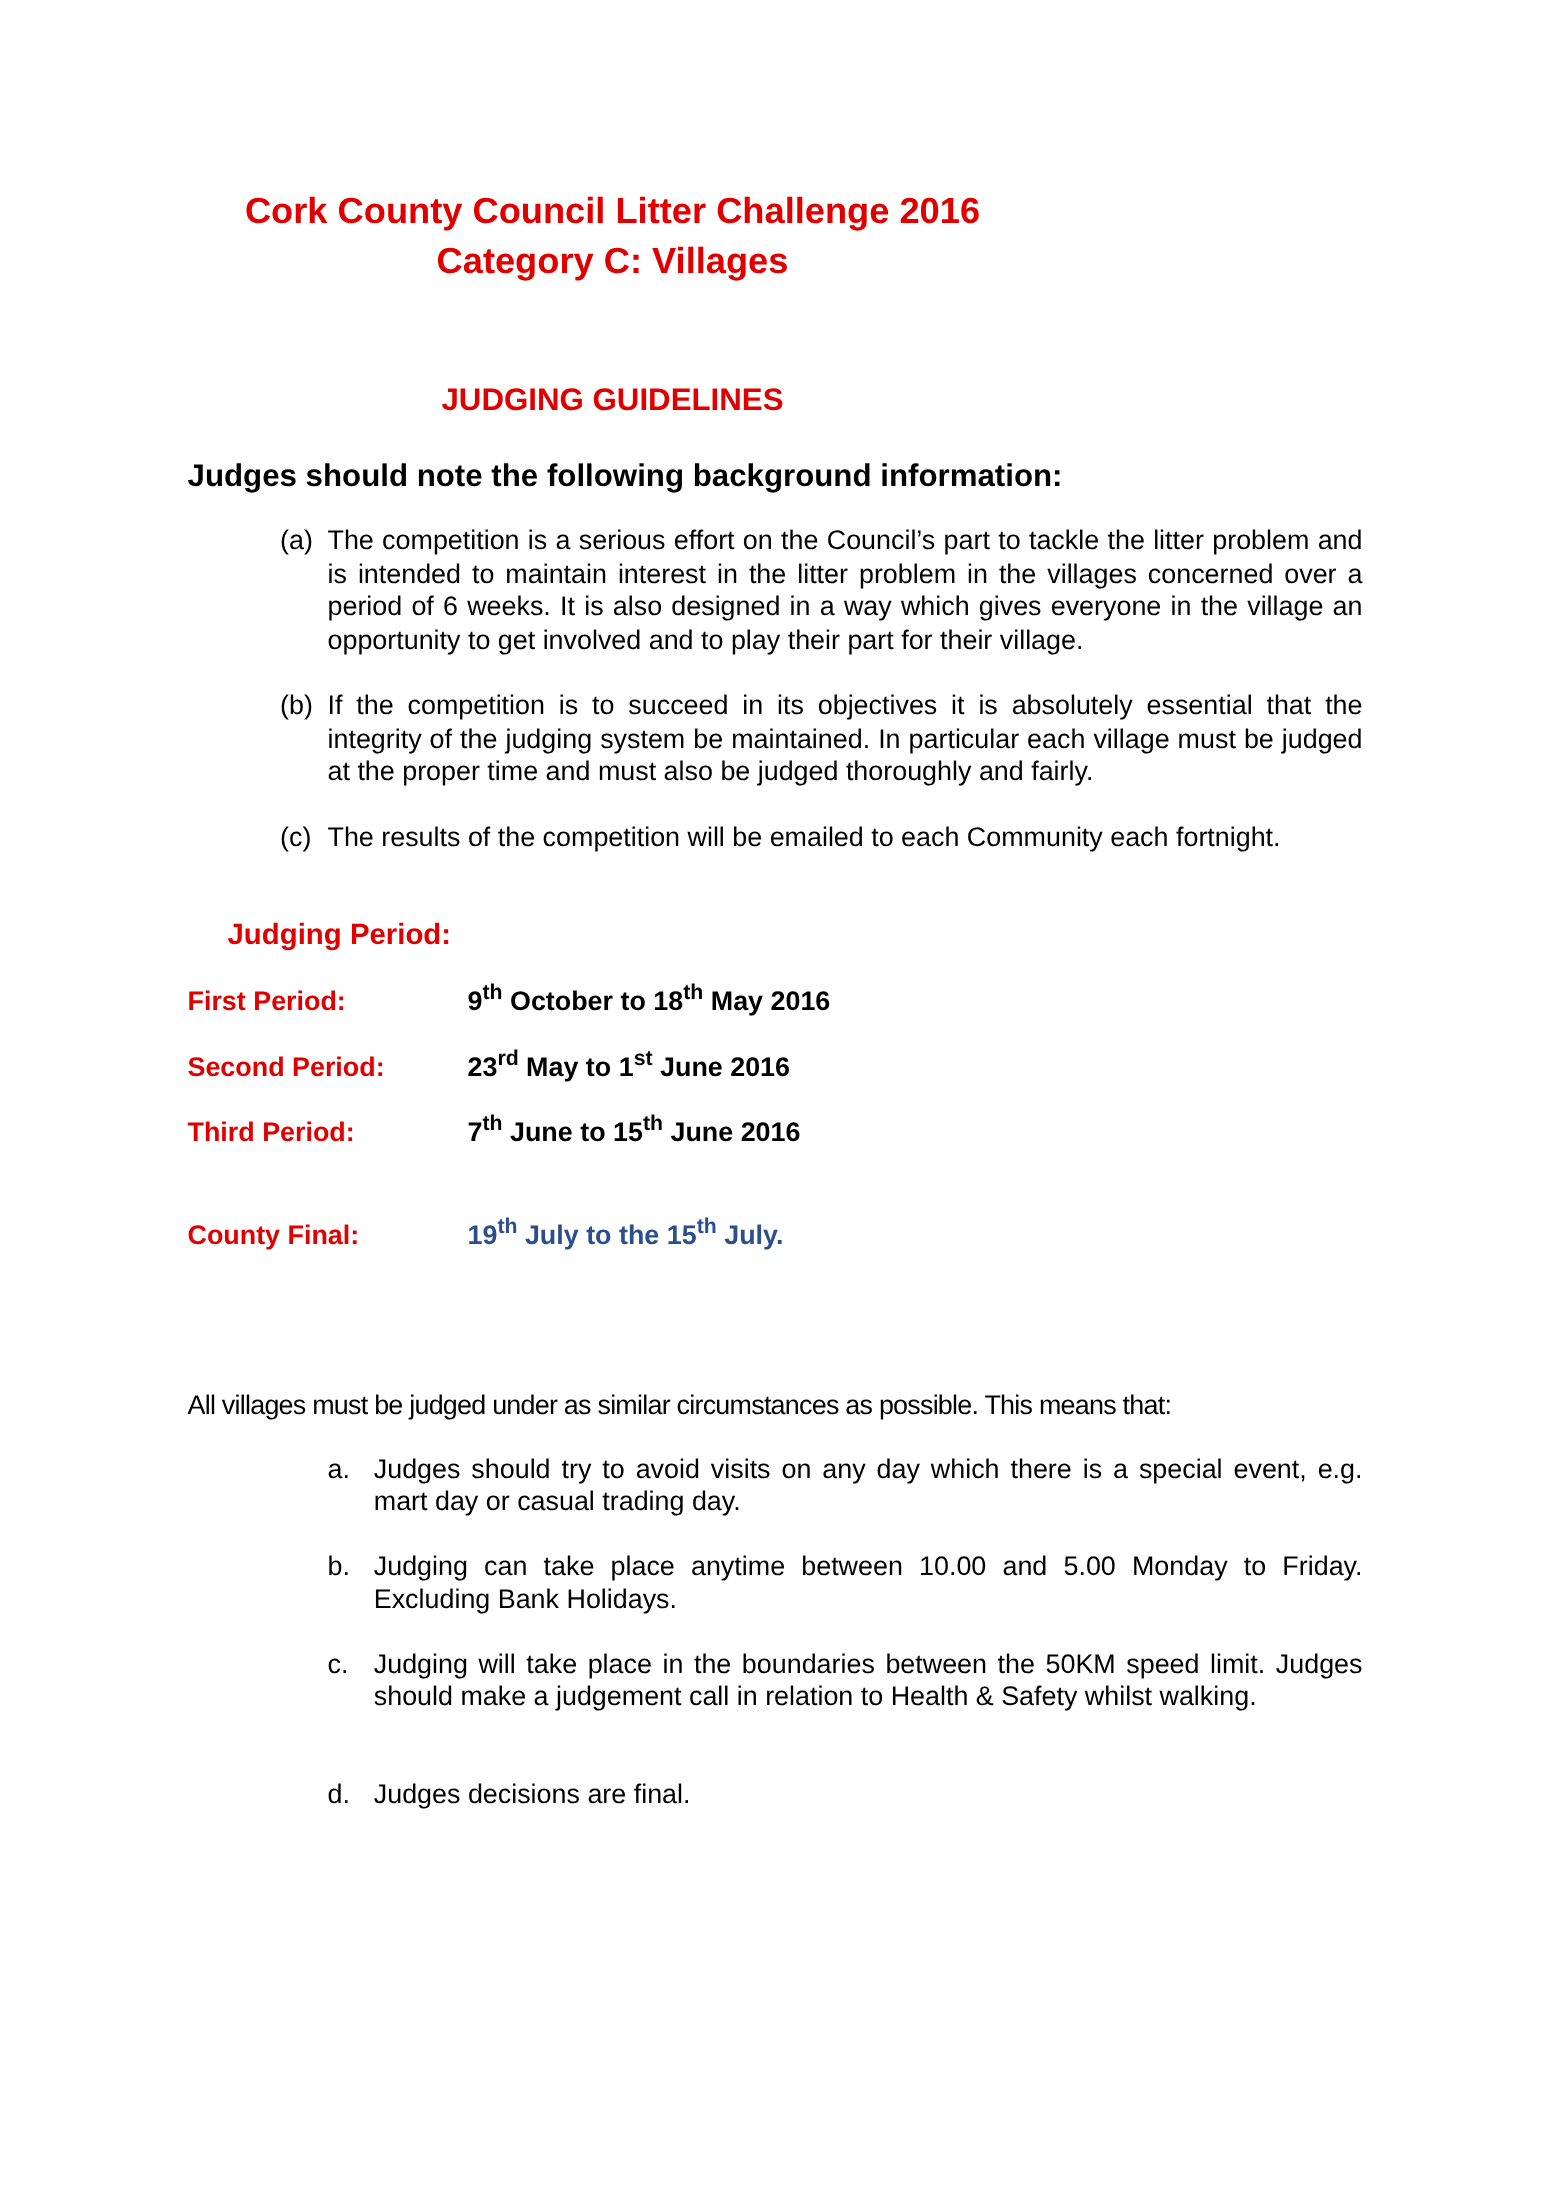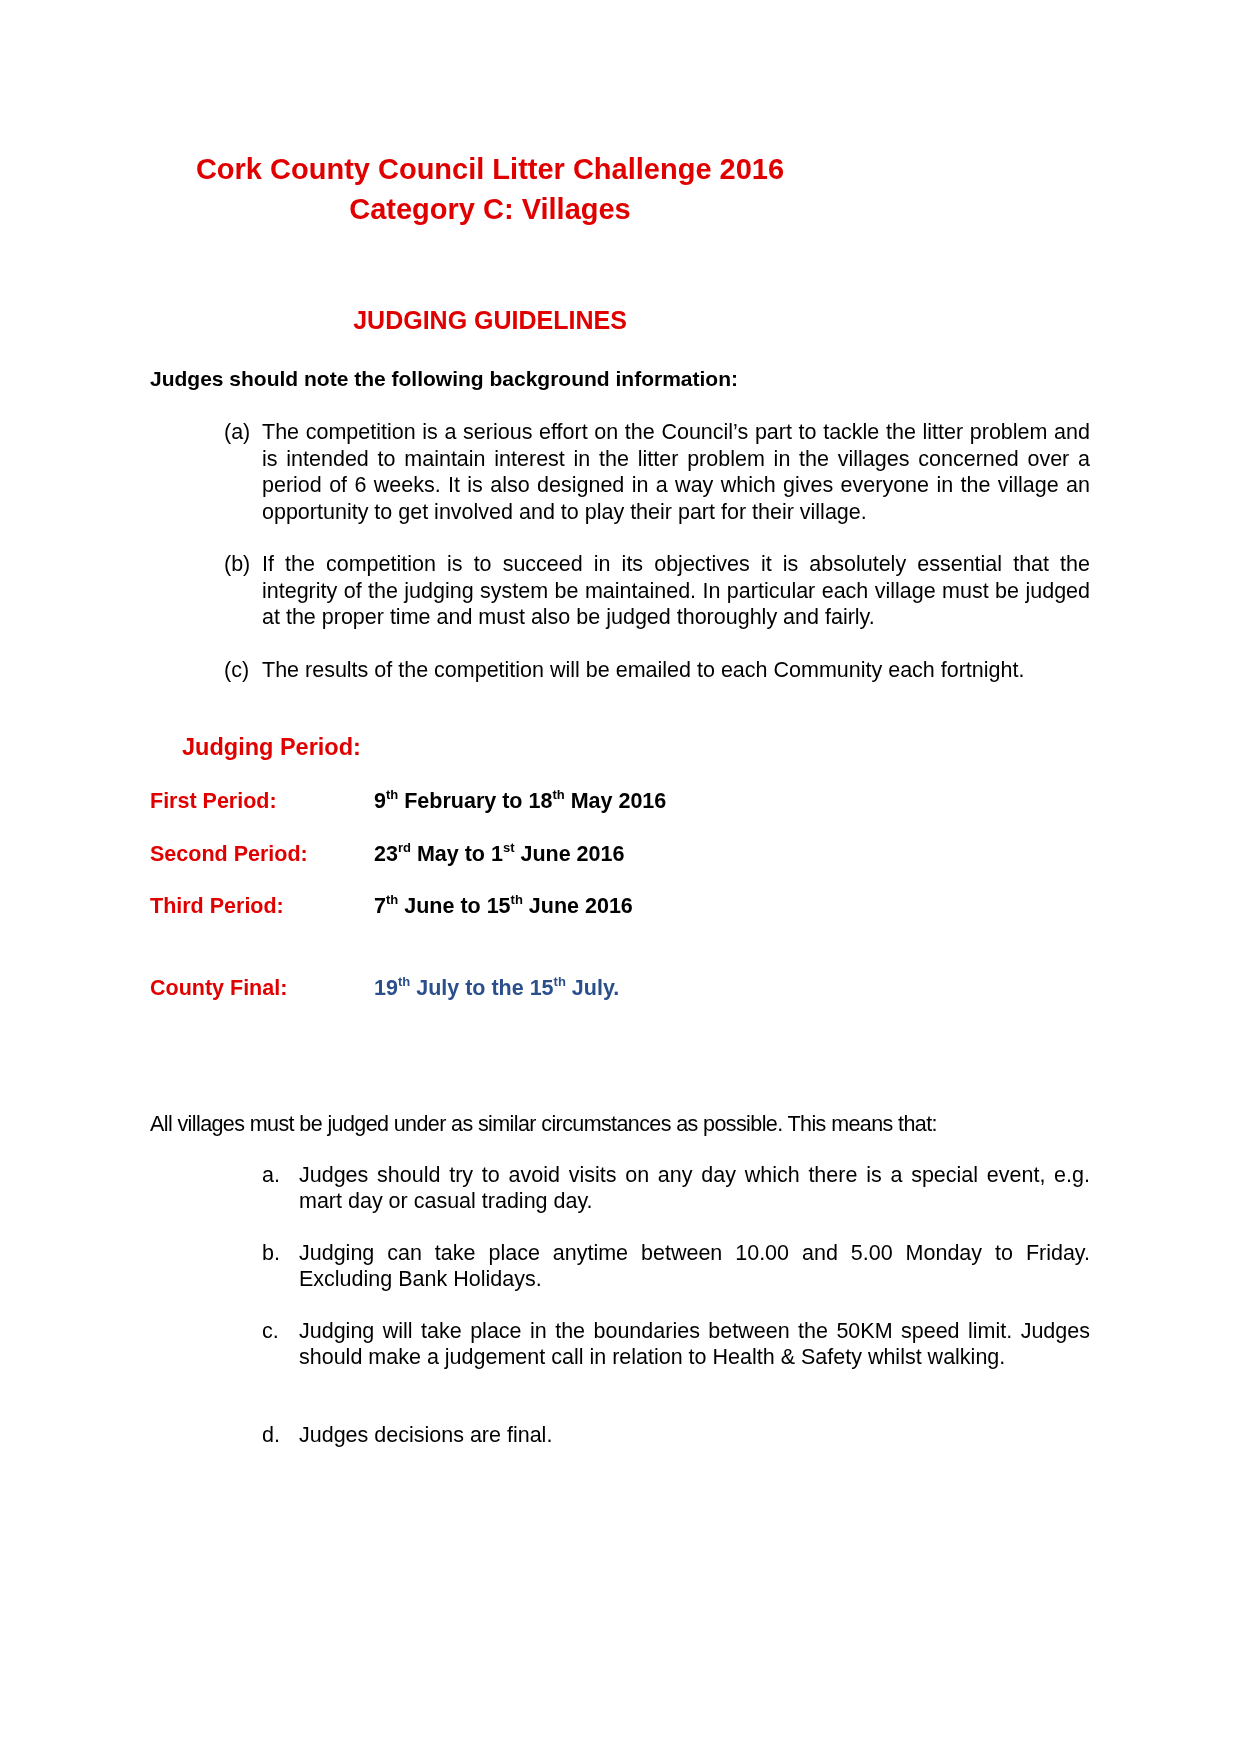--- a/index.html
+++ b/index.html
@@ -4,31 +4,31 @@
 <style>
   html, body { margin: 0; padding: 0; background: #ffffff; }
   body { width: 1240px; height: 1754px; position: relative; overflow: hidden;
          font-family: "Liberation Sans", sans-serif; color: #000; }
   .title { position: absolute; left: 0; width: 980px; text-align: center;
            font-family: "Liberation Sans", sans-serif; font-weight: bold;
            color: #e10000; font-size: 29px; }
   #t1 { top: 153px; }
   #t2 { top: 193px; }
   #t3 { top: 306px; font-size: 25px; }
-  .bghead { position: absolute; left: 150px; top: 367px; font-weight: bold; font-size: 21px; }
+  .bghead { position: absolute; left: 150px; top: 367px; font-weight: bold; font-size: 25px; }
   .para { position: absolute; left: 224px; width: 866px; font-size: 21.5px; line-height: 26.5px; }
   .para .lbl { position: absolute; left: 0; }
   .para .txt { display: block; padding-left: 38px; text-align: justify; }
   #pa { top: 419px; } #pb { top: 551px; } #pc { top: 657px; }
   .jp { position: absolute; left: 150px; font-weight: bold; font-size: 23.5px; color: #e10000; margin-left: 32px; }
   .row { position: absolute; left: 150px; font-weight: bold; font-size: 21.5px; }
   .row .k { position: absolute; left: 0; color: #e10000; white-space: nowrap; text-align: center; }
   .row .v { position: absolute; left: 224px; white-space: nowrap; }
   .row .v.blue { color: #2b4f8c; }
-  sup { font-size: 13px; vertical-align: 9px; line-height: 0; margin-top: 12px; }
+  sup { font-size: 17px; vertical-align: 9px; line-height: 0; margin-top: 12px; }
   .intro { position: absolute; left: 150px; top: 1112px; font-size: 21.5px; letter-spacing: -0.6px; }
   .li { position: absolute; left: 262px; width: 828px; font-size: 21.5px; line-height: 26px; }
   .li .m { position: absolute; left: 0; }
   .li .t { display: block; margin-left: 37px; text-align: justify; }
 </style>
 </head>
 <body>
 
 <div id="t1" class="title">Cork County Council Litter Challenge 2016</div>
 <div id="t2" class="title">Category C: Villages</div>
@@ -46,21 +46,21 @@
 </div>
 <div id="pc" class="para">
   <span class="lbl">(c)</span>
   <span class="txt">The results of the competition will be emailed to each Community each fortnight.</span>
 </div>
 
 <div class="jp" style="top:734px;">Judging Period:</div>
 
 <div class="row" style="top:789px;">
   <span class="k">First Period:</span>
-  <span class="v"><span>9</span><sup>th</sup><span> February to 18</span><sup>th</sup><span> May 2016</span></span>
+  <span class="v"><span>9</span><sup>th</sup><span> October to 18</span><sup>th</sup><span> May 2016</span></span>
 </div>
 <div class="row" style="top:842px;">
   <span class="k">Second Period:</span>
   <span class="v"><span> 23</span><sup>rd</sup><span> May to 1</span><sup>st</sup><span> June 2016</span></span>
 </div>
 <div class="row" style="top:894px;">
   <span class="k">Third Period:</span>
   <span class="v"><span>7</span><sup>th</sup><span> June to 15</span><sup>th</sup><span> June 2016</span></span>
 </div>
 <div class="row" style="top:976px;">

